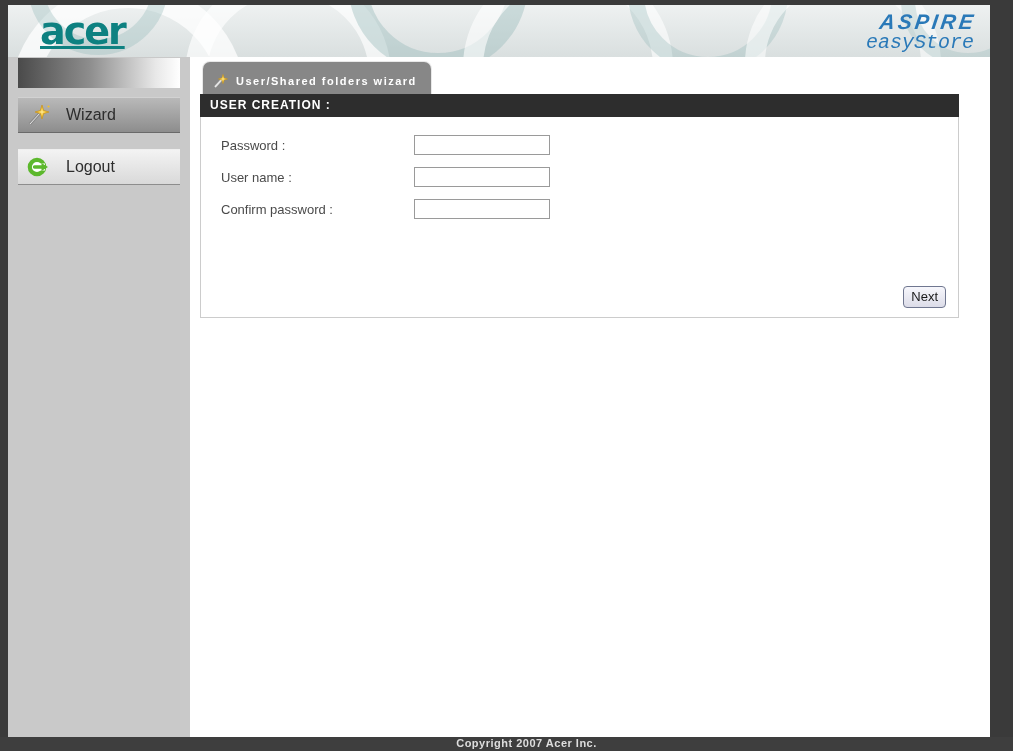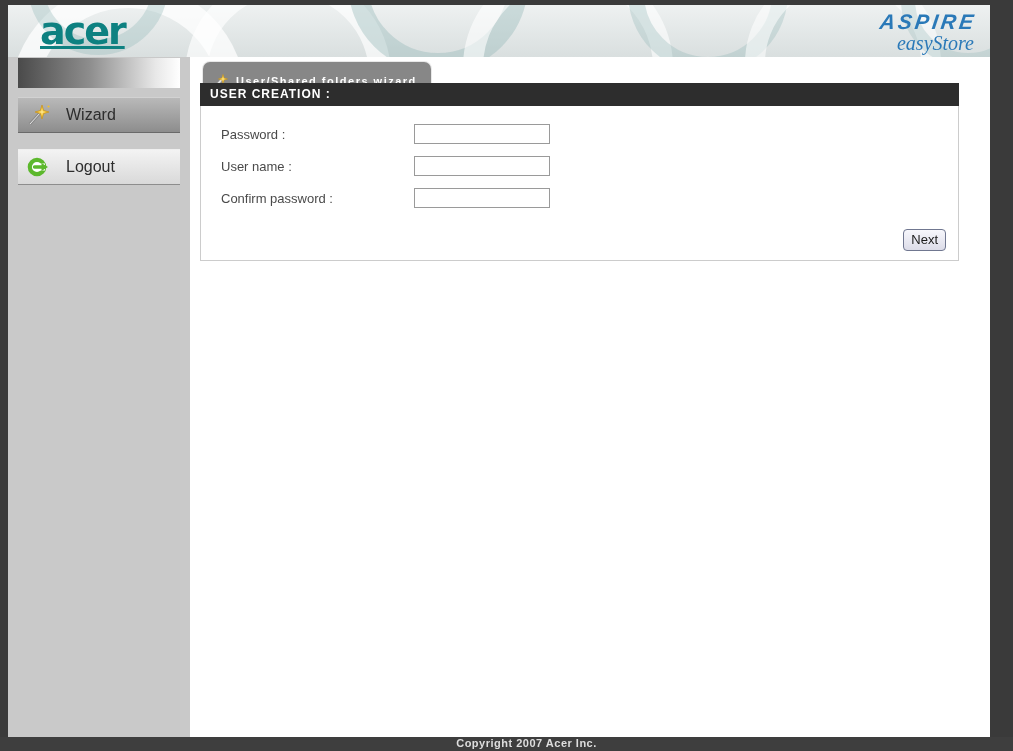--- a/index.html
+++ b/index.html
@@ -26,21 +26,21 @@
   .brand-aspire {
     position:absolute; right:14px; top:6px; text-align:right; line-height:1;
   }
   .brand-aspire .line1 {
     display:block; color:#2a79b8; font-weight:bold; font-style:italic;
     font-size:21px; letter-spacing:3px; transform:skewX(-8deg);
     font-family:"Liberation Sans", sans-serif;
   }
   .brand-aspire .line2 {
     display:block; color:#2a79b8; font-style:italic; font-size:20px;
-    font-family:Liberation Serif, serif; margin-top:1px; margin-right:2px;
+    font-family:Liberation Mono, monospace; margin-top:1px; margin-right:2px;
   }
 
   
   .sidebar {
     position:absolute; left:8px; top:57px; width:182px; height:680px;
     background:#c9c9c9;
   }
   .sidebar-topbox {
     position:absolute; left:10px; top:1px; width:162px; height:30px;
     background:linear-gradient(90deg,#4a4a4a 0%,#8f8f8f 45%,#e8e8e8 85%,#ffffff 100%);
@@ -80,21 +80,21 @@
   .panel {
     position:absolute; left:10px; width:759px;
     border:1px solid #cccccc; background:#ffffff;
   }
   .panel-header {
     height:23px; line-height:23px; background:#2d2d2d;
     color:#ffffff; font-weight:bold; font-size:12px;
     letter-spacing:1px; padding-left:10px;
     margin:-1px -1px 0 -1px;
   }
-  .panel.creation { top:26px; height:178px; }
+  .panel.creation { top:37px; height:224px; }
   .panel.list     { top:243px; height:113px; }
 
   .form-area { padding-top:12px; }
   .form-row { display:flex; align-items:center; height:32px; }
   .form-row label {
     padding-left:20px; width:213px; font-size:13px; color:#4a4a4a;
   }
   .form-row input {
     width:136px; height:20px; border:1px solid #9a9a9a;
     background:#ffffff; font-size:12px; padding:0 3px;

